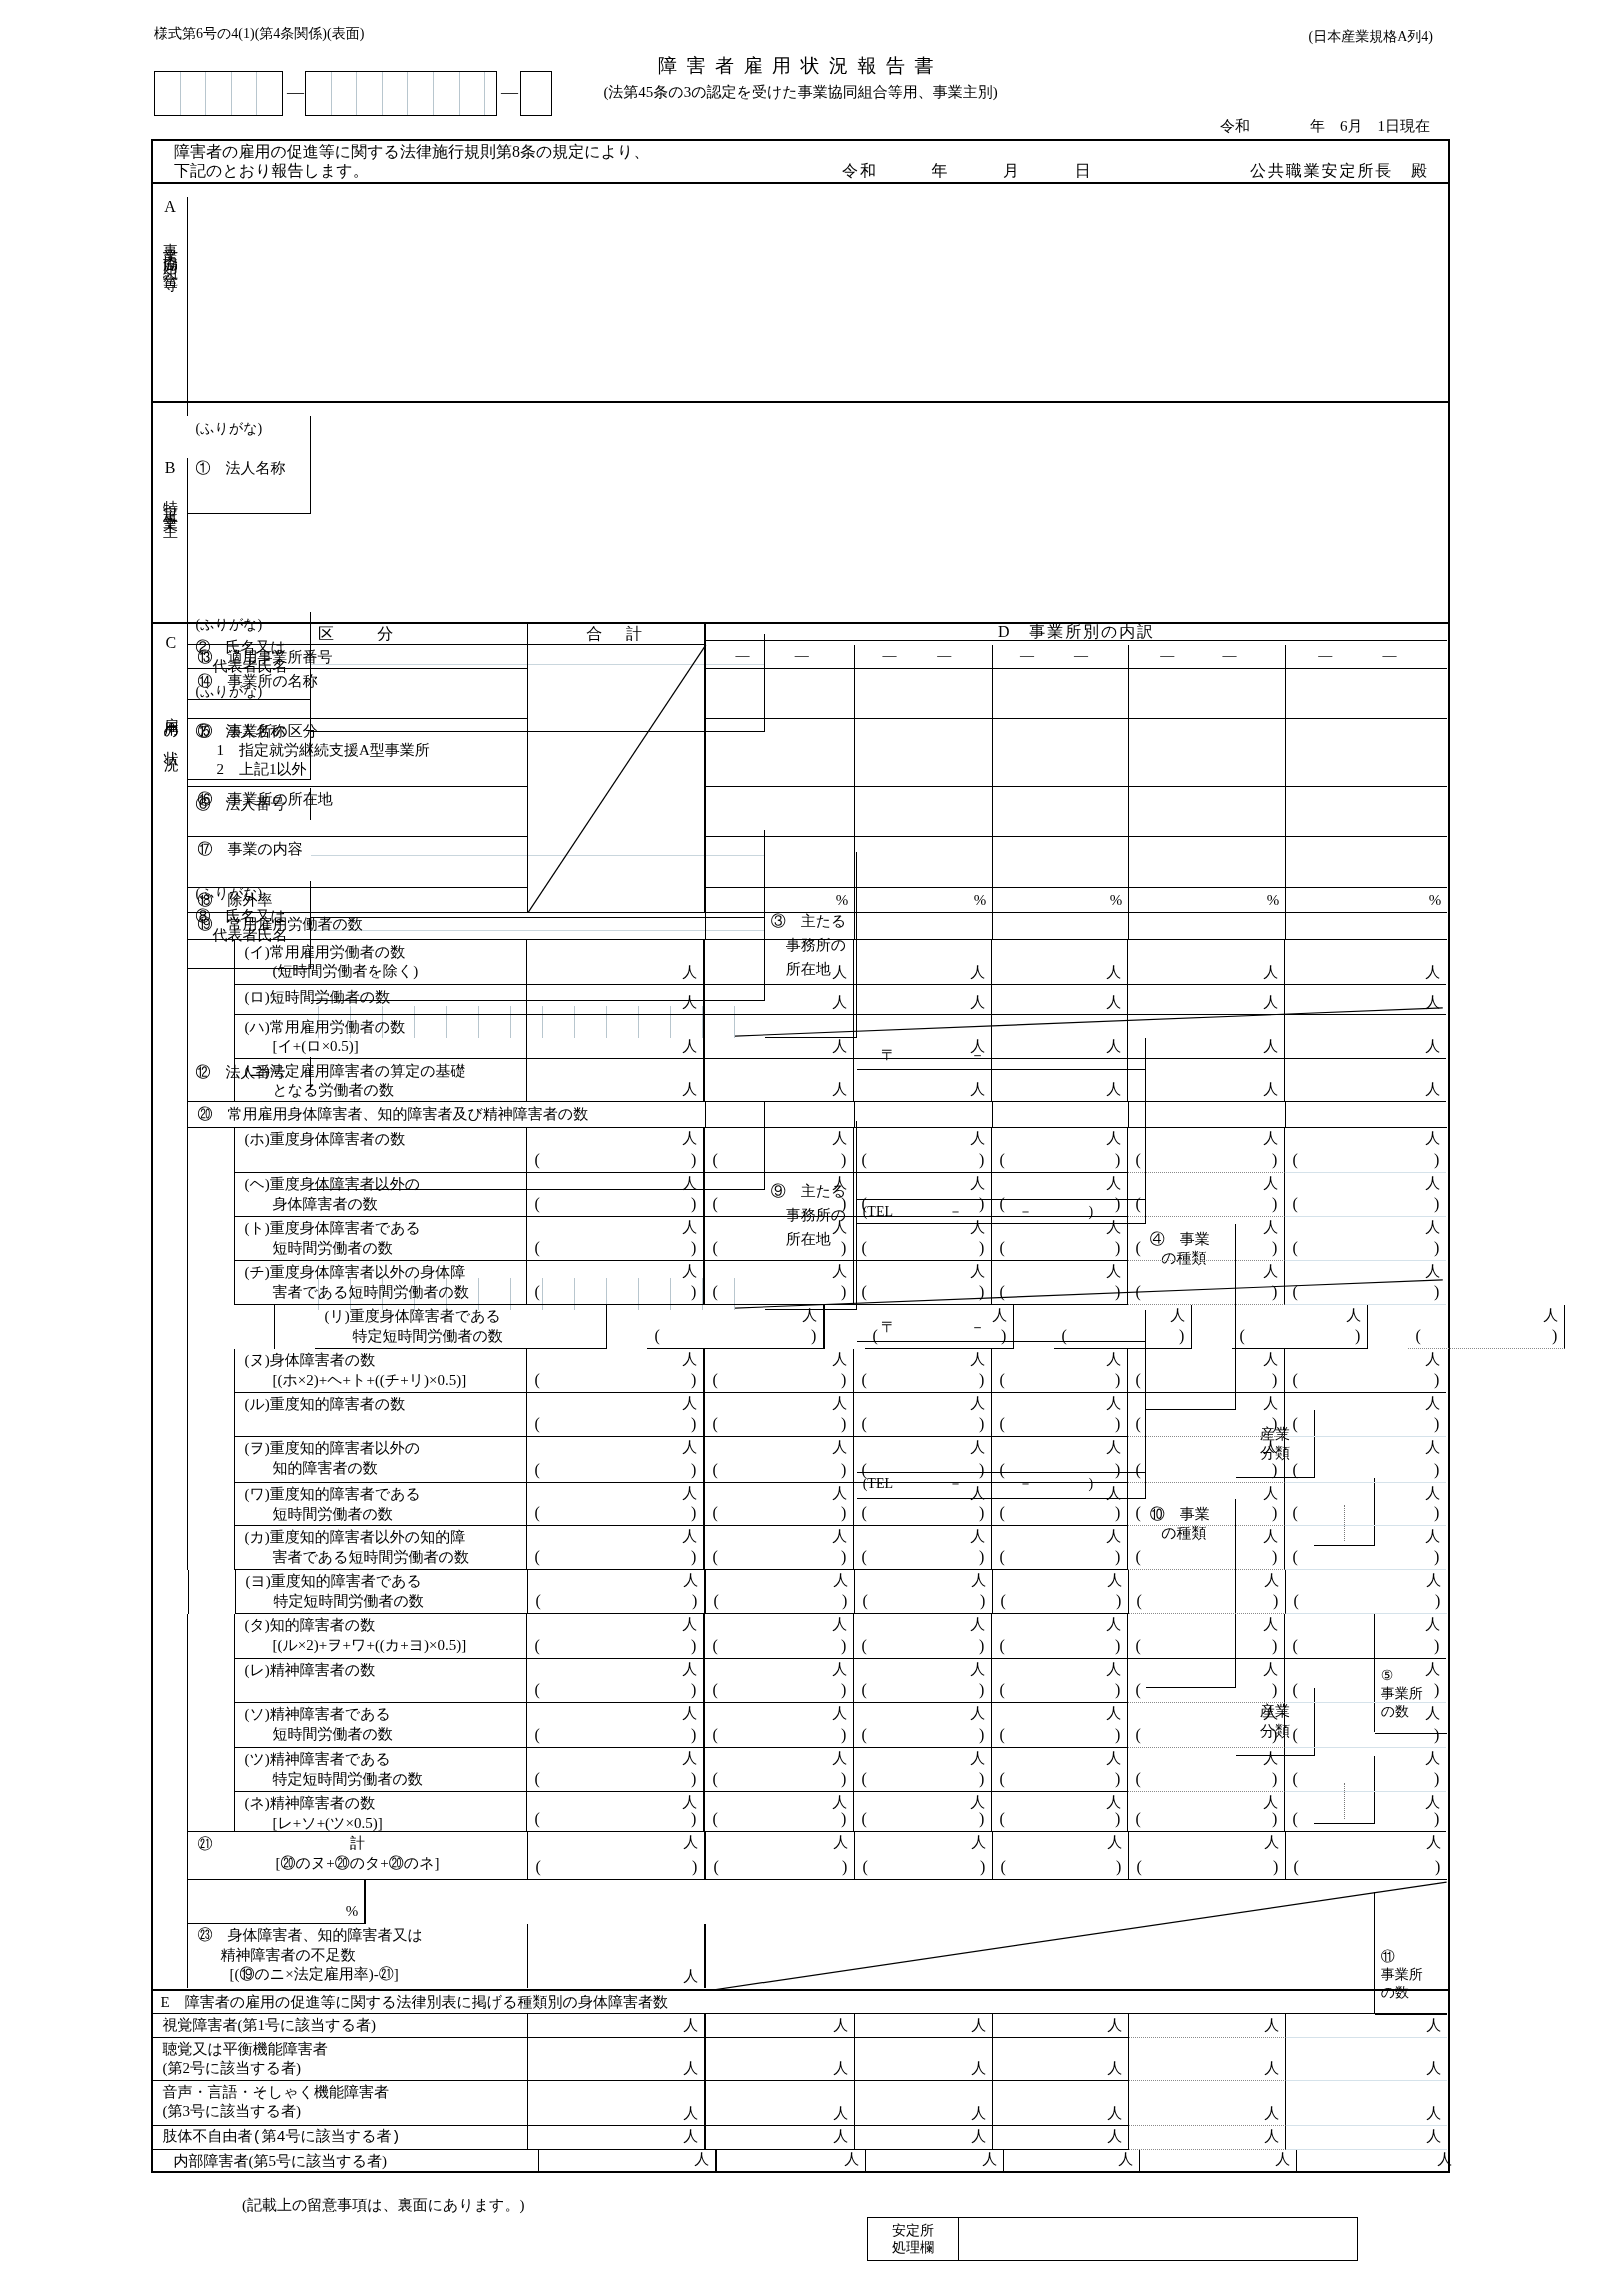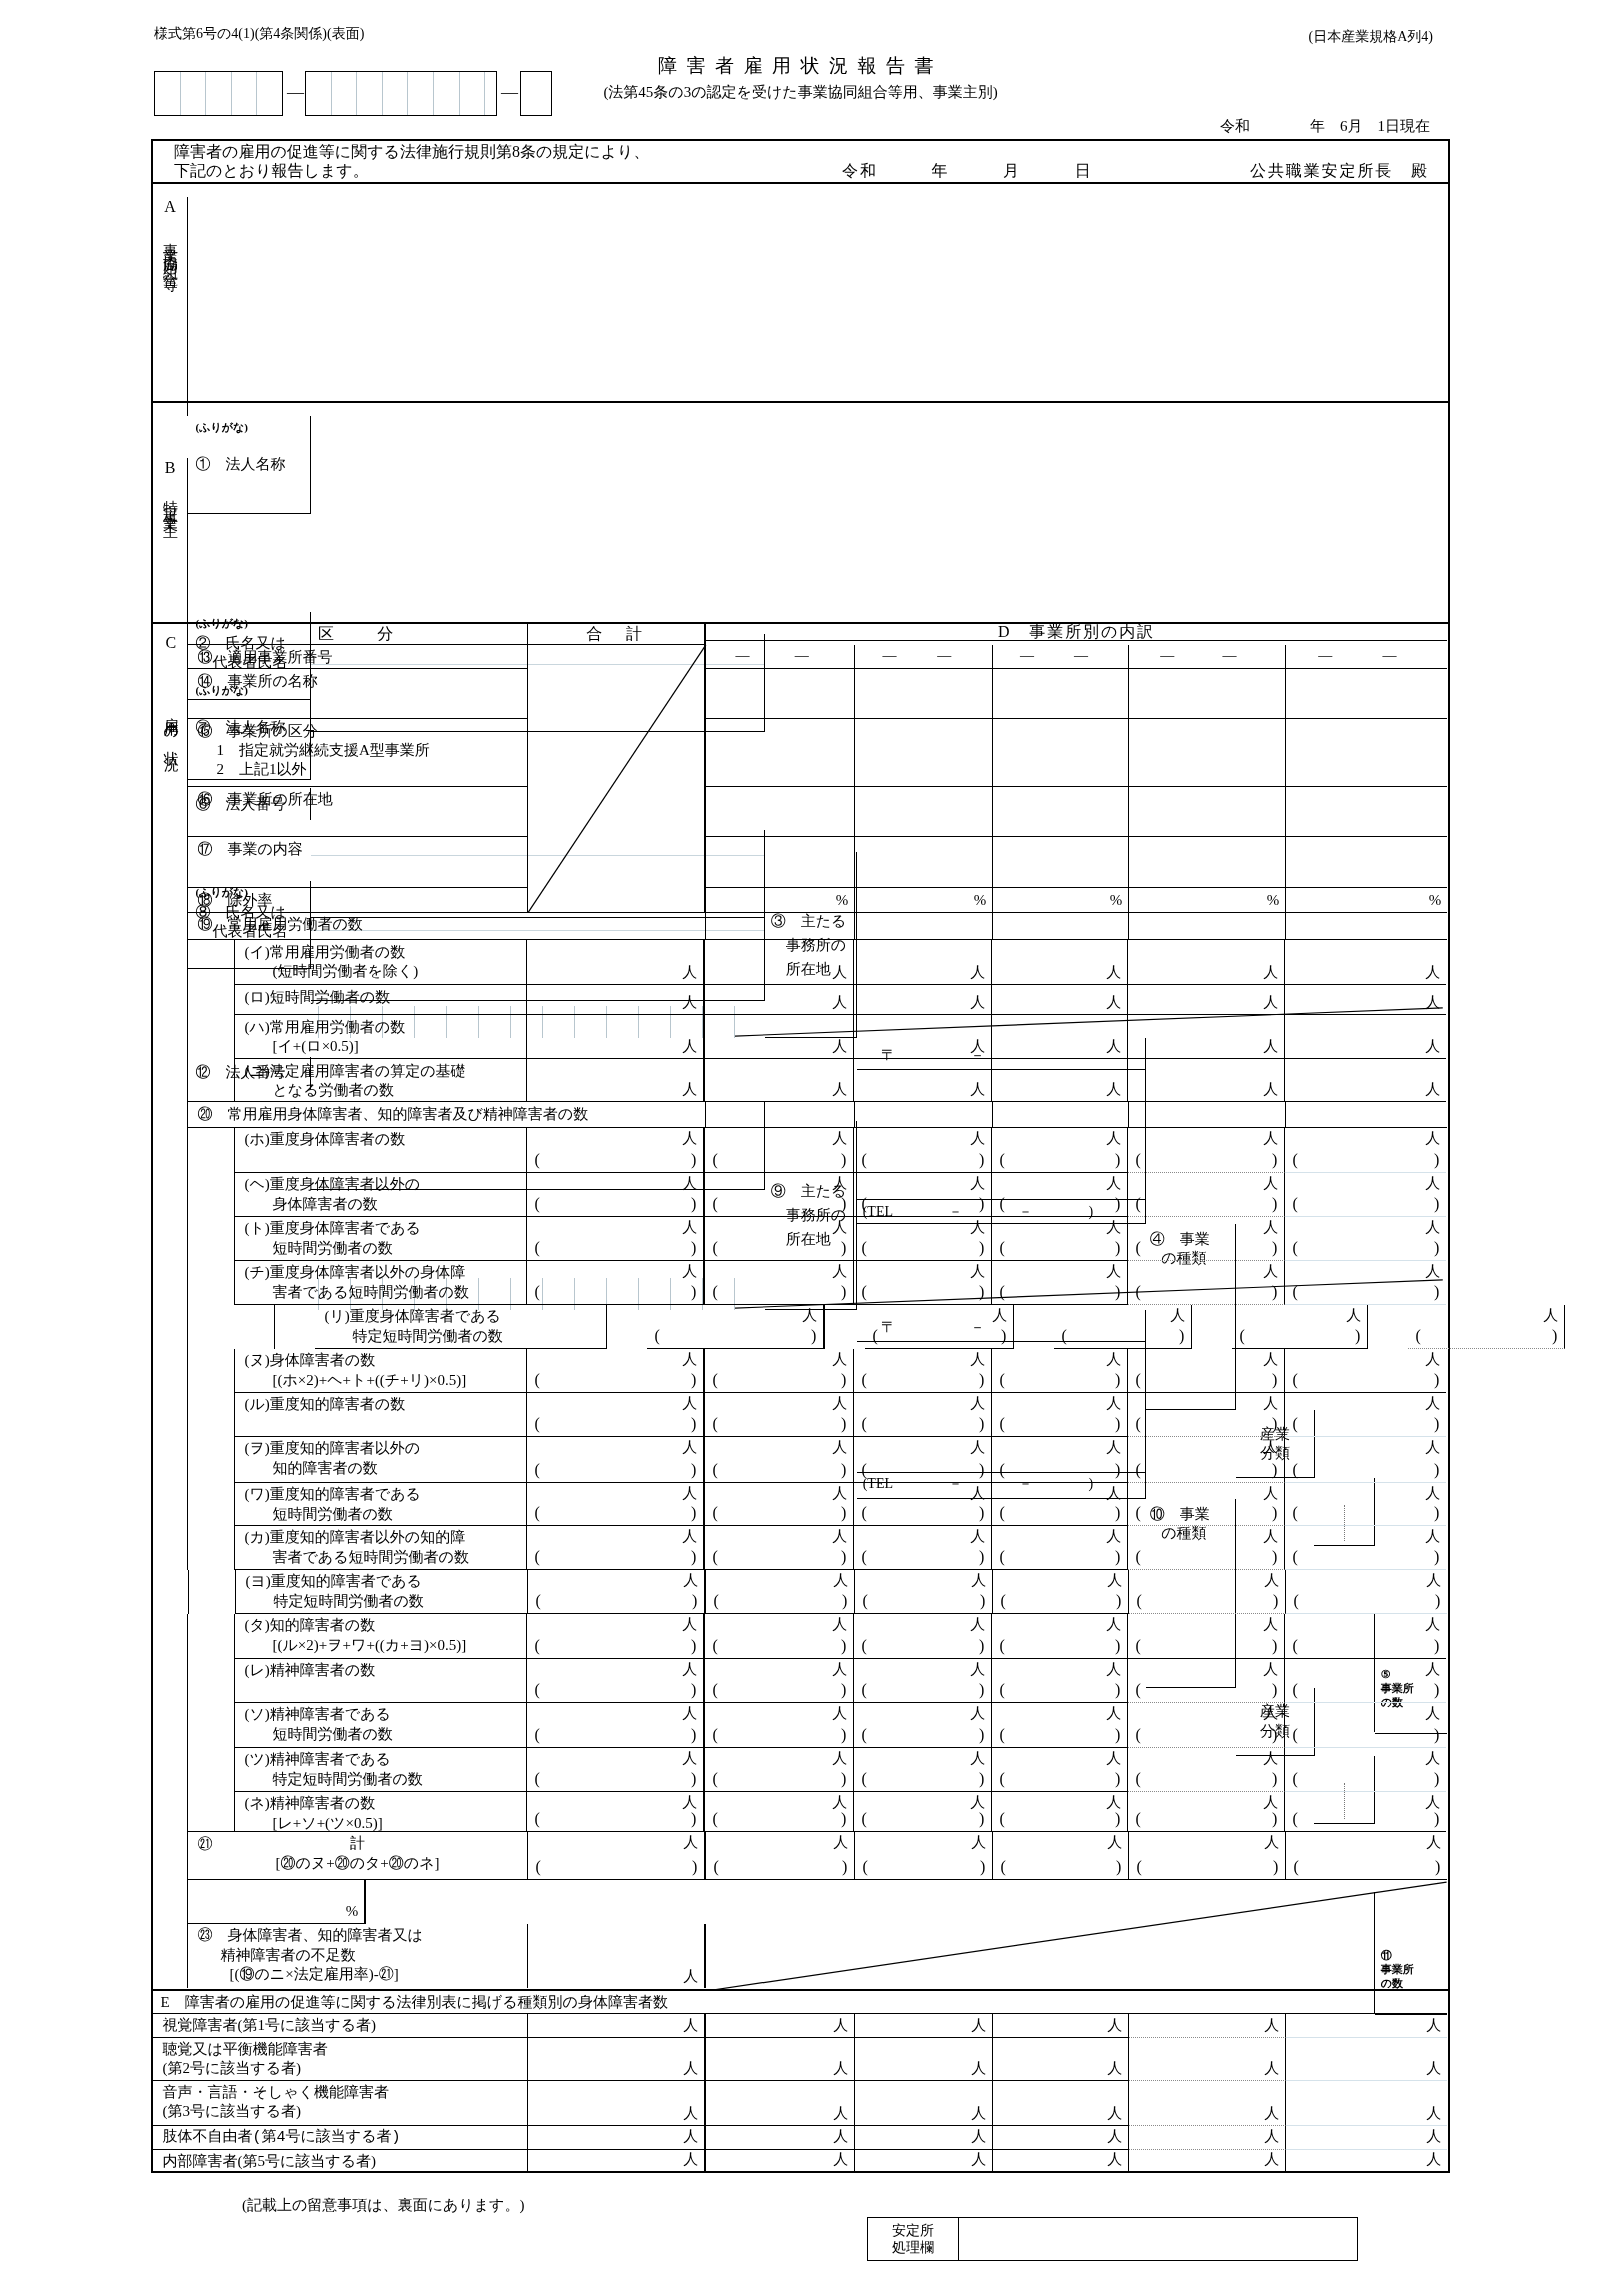--- a/index.html
+++ b/index.html
@@ -1,19 +1,19 @@
 <!DOCTYPE html>
 <html style="font-size:15px"><head>
 <meta charset="utf-8">
 <style>
   html,body{margin:0;padding:0;background:#fff;}
   #page{position:relative;width:1604px;height:2291px;background:#fff;
         font-family:"Liberation Serif","DejaVu Serif",serif;color:#000;overflow:hidden;}
   .abs{position:absolute;}
-  .t15{font-size:11px;font-weight:bold;} .t16{font-size:15px;}
+  .t15{font-size:14px;} .t16{font-size:15px;}
   #title-block{left:151px;top:53px;width:1299px;text-align:center;}
   #form-title{font-size:19px;letter-spacing:9.5px;}
   #form-subtitle{font-size:15px;margin-top:3.8px;}
   #form-code{left:154px;top:24.6px;font-size:14px;}
   #jis-label{left:151px;top:28px;width:1282px;text-align:right;font-size:14px;padding-right:19px;}
   #asof{left:151px;top:117px;width:1279px;text-align:right;font-size:15px;}
   .codebox{border:1.9px solid #000;background:
      repeating-linear-gradient(to right,transparent 0,transparent 24.6px,#b8c6ce 24.6px,#b8c6ce 25.6px);}
   .codedash{font-size:17px;}
   
@@ -1190,21 +1190,21 @@
               <span class="unit-p">人</span>
             </div>
             <div class="c br bd" style="width: 157px; height: 24px; flex: 0 0 auto;">
               <span class="unit-p">人</span>
             </div>
             <div class="c blt" style="width: 161px; height: 24px; flex: 0 0 auto;">
               <span class="unit-p">人</span>
             </div>
           </div>
           <div class="row" style="height: 21px;">
-            <div class="c br" style="width: 375px; height: 21px; flex: 0 0 auto; padding: 1.9px 0px 0px 9.5px;">
+            <div class="c br" style="width: 375px; height: 21px; flex: 0 0 auto; padding: 1.9px 0px 0px 9.5px; margin-left: 11px;">
               <div>内部障害者(第5号に該当する者)</div>
             </div>
             <div class="c bdr" style="width: 178px; height: 21px; flex: 0 0 auto;">
               <span class="unit-p">人</span>
             </div>
             <div class="c br " style="width: 149px; height: 21px; flex: 0 0 auto;">
               <span class="unit-p">人</span>
             </div>
             <div class="c br " style="width: 138px; height: 21px; flex: 0 0 auto;">
               <span class="unit-p">人</span>

